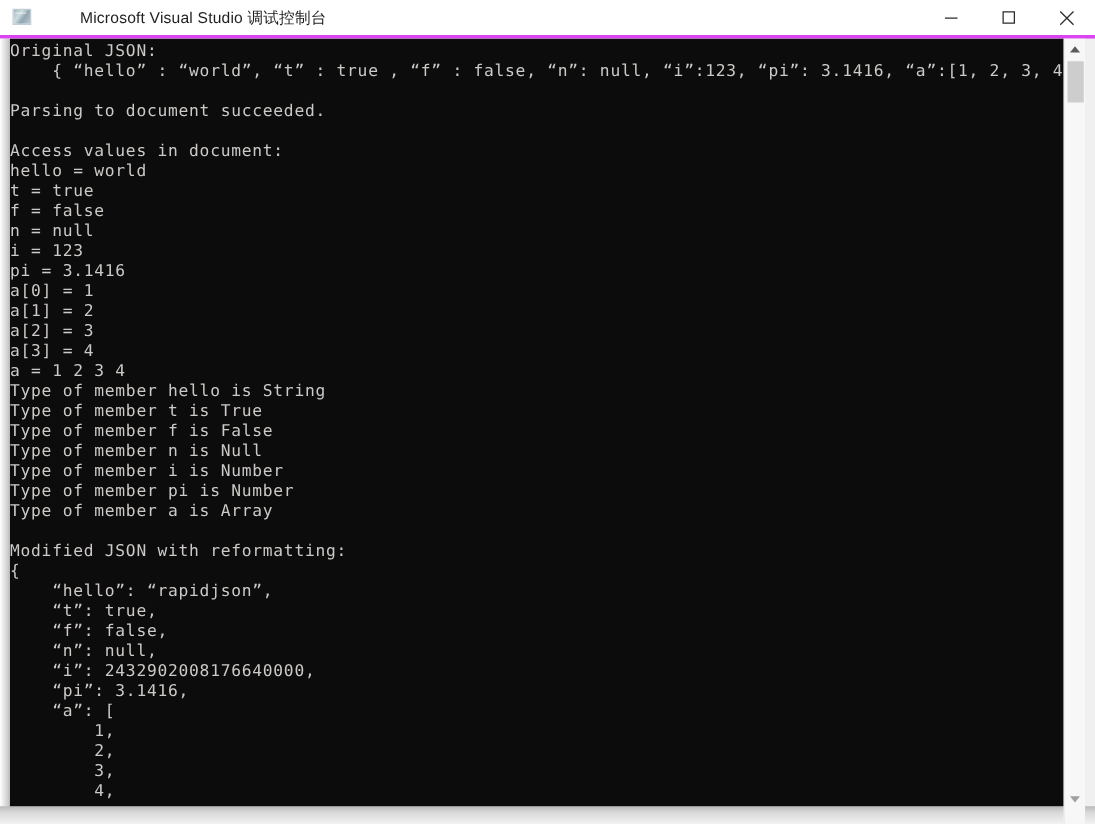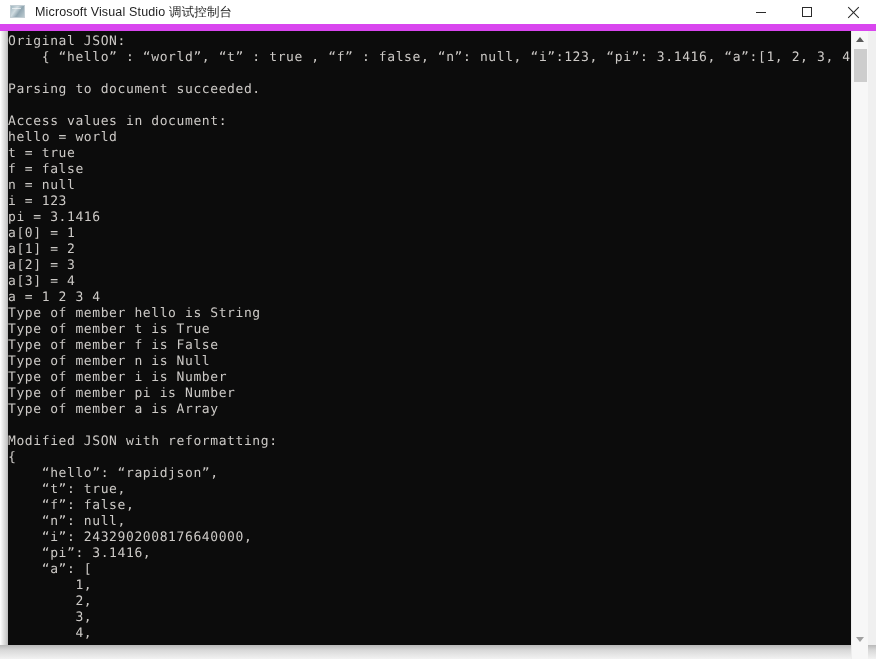--- a/index.html
+++ b/index.html
@@ -26,24 +26,25 @@
   }
 
   
   .titlebar {
     position: absolute;
     left: 0;
     top: 0;
     width: 876px;
     height: 31px;
     background: #ffffff;
-    border-bottom: 7px solid #d946ef;
+    border-bottom: 3px solid #d946ef;
     display: flex;
     align-items: center;
     box-sizing: border-box;
+    gap: 29px;
   }
   .title-icon {
     width: 18px;
     height: 16px;
     margin-left: 9px;
     margin-right: 8px;
     position: relative;
     flex: 0 0 auto;
     opacity: 0.85;
   }

